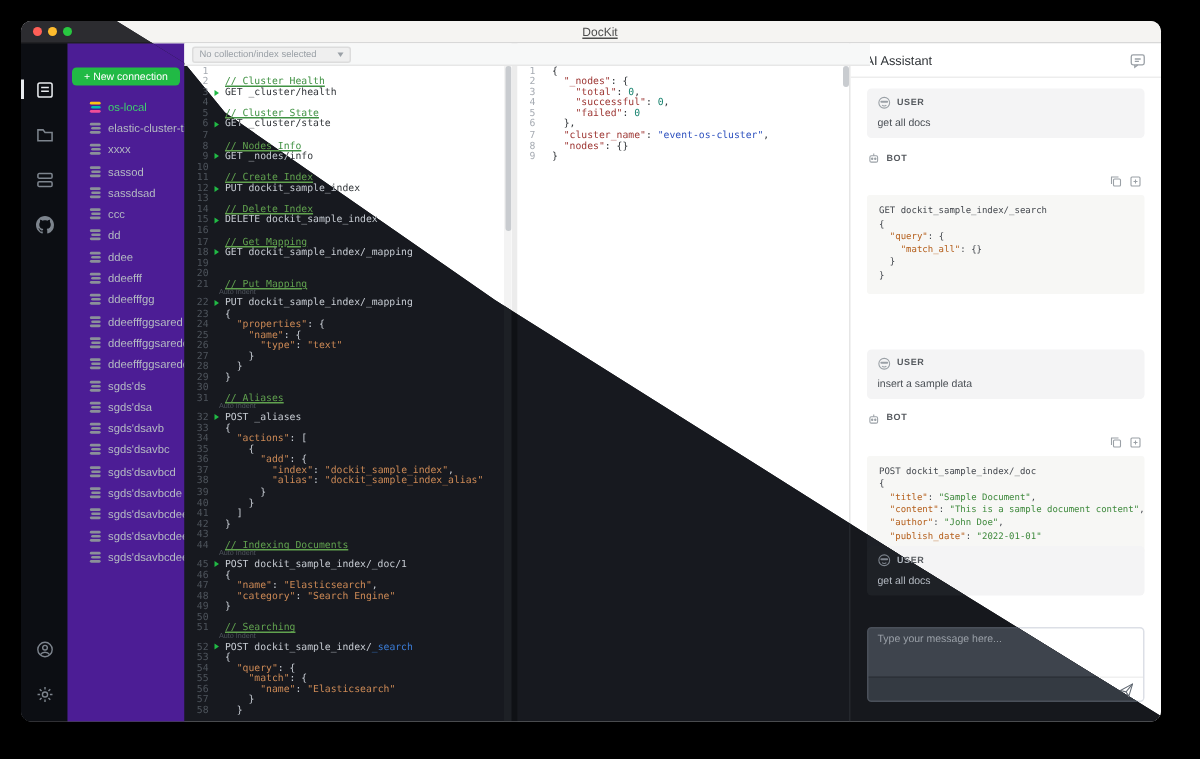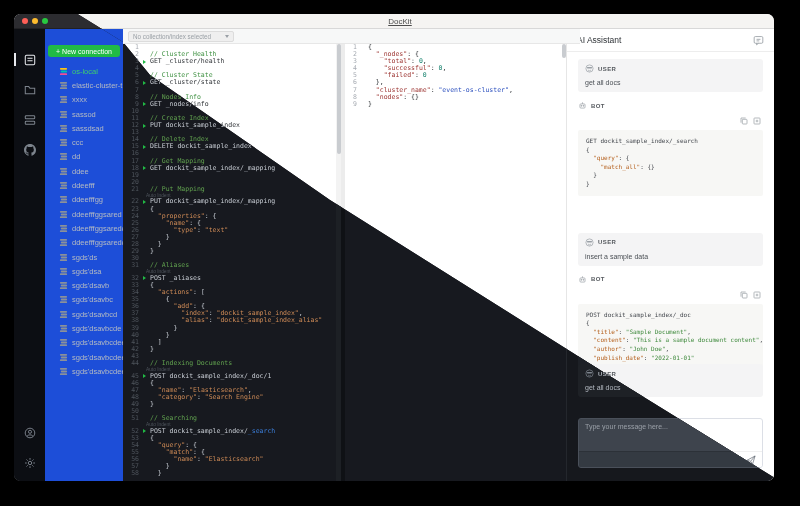--- a/index.html
+++ b/index.html
@@ -38,21 +38,21 @@
   .wbody{flex:1;display:flex;position:relative;min-height:0;}
   
   .abar{width:31px;flex:0 0 31px;background:#0c0e13;display:flex;flex-direction:column;align-items:center;
     padding:24px 0 12px;gap:17px;}
   .aicon{width:13px;height:13px;color:#7d848d;position:relative;display:flex;align-items:center;justify-content:center;}
   .aicon.active{color:#e8eaee;}
   .aicon.active:before{content:"";position:absolute;left:-9px;top:0;width:2px;height:13px;background:#e8eaee;}
   .aicon svg{width:12px;height:12px;display:block;}
   .abar .spacer{flex:1;}
   
-  .sidebar{width:78px;flex:0 0 78px;background:#1d4ed8;display:flex;flex-direction:column;overflow:hidden;}
+  .sidebar{width:78px;flex:0 0 78px;background:#4c1d95;display:flex;flex-direction:column;overflow:hidden;}
   .newconn{margin:16px 3px 7px;height:12px;border-radius:3px;background:#21ba45;color:#fff;
     font-size:7px;display:flex;align-items:center;justify-content:center;gap:2px;white-space:nowrap;}
   .conn{height:14.3px;display:flex;align-items:center;gap:4px;padding-left:14px;color:#b4bac2;
     font-size:7.5px;white-space:nowrap;overflow:hidden;}
   .conn.active{color:#3ecf6e;}
   .conn svg{flex:0 0 9px;width:9px;height:9px;}
   
   .toolstrip{position:absolute;left:109px;top:0;width:457px;height:14px;background:var(--tool-bg);
     border-bottom:1px solid var(--tool-br);display:flex;align-items:center;z-index:3;}
   .colsel{margin-left:5px;width:96px;height:9px;background:var(--sel-bg);border:1px solid var(--sel-br);
@@ -65,21 +65,21 @@
   .rscol{width:221px;flex:0 0 221px;background:var(--ed-bg);padding-top:14px;position:relative;overflow:hidden;}
   .codewrap{padding-top:1px;font-family:"DejaVu Sans Mono",monospace;font-size:6.5px;}
   .cl{height:7.1px;line-height:7.1px;display:flex;white-space:pre;color:var(--code-fg);}
   .cl .num{width:16px;flex:0 0 16px;text-align:right;padding-right:4px;color:var(--gut);}
   .rs .cl .num{width:12px;flex:0 0 12px;}
   .cl .play{width:7px;flex:0 0 7px;display:flex;align-items:center;}
   .cl .play i{display:block;width:0;height:0;border-top:2.4px solid transparent;border-bottom:2.4px solid transparent;
     border-left:3.5px solid #21ba45;}
   .lens{height:5.5px;line-height:5.5px;font-size:4.8px;color:var(--gut);padding-left:23px;
     font-family:"Liberation Sans",sans-serif;}
-  .tk-c{color:var(--comment);}
+  .tk-c{color:var(--comment);text-decoration:underline;}
   .edcol .tk-key{color:var(--ed-key);} .edcol .tk-str{color:var(--ed-str);}
   .rscol .tk-key{color:var(--rs-key);} .rscol .tk-str{color:var(--rs-str);} .rscol .tk-num{color:var(--rs-num);}
   .tk-link{color:#3b7dd8;}
   .vscroll{position:absolute;top:14px;right:0;width:5px;bottom:0;background:var(--sb-track);}
   .vthumb{position:absolute;top:1px;left:.5px;width:4px;border-radius:2px;background:var(--sb-thumb);}
   
   .panel{flex:1;background:var(--pn-bg);border-left:1px solid var(--pn-br);display:flex;flex-direction:column;min-width:0;}
   .p-head{height:22px;flex:0 0 22px;display:flex;align-items:center;justify-content:space-between;
     padding:0 10px;border-bottom:1px solid var(--hr);}
   .p-title{font-size:8.5px;color:var(--pn-fg);}

